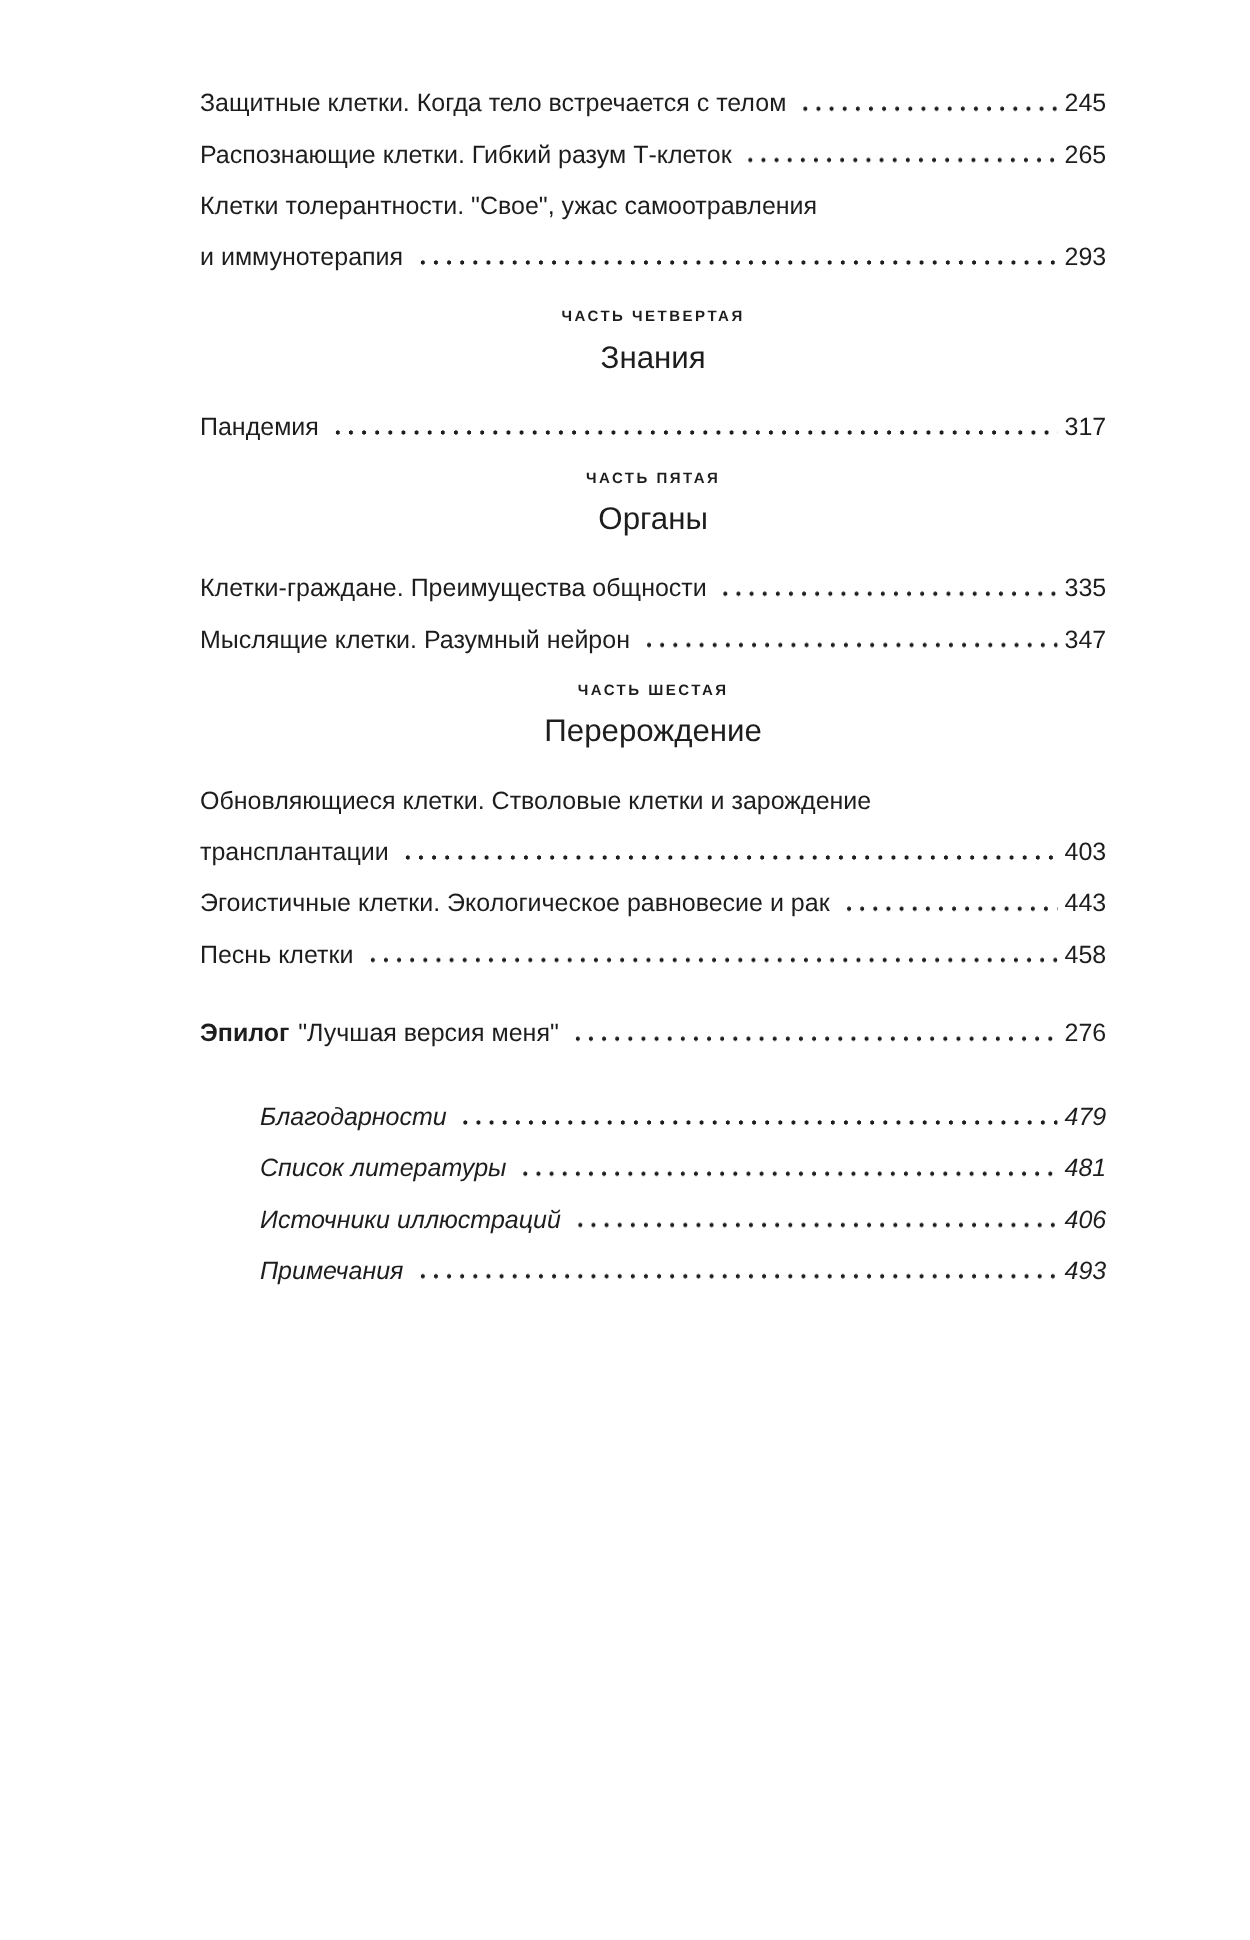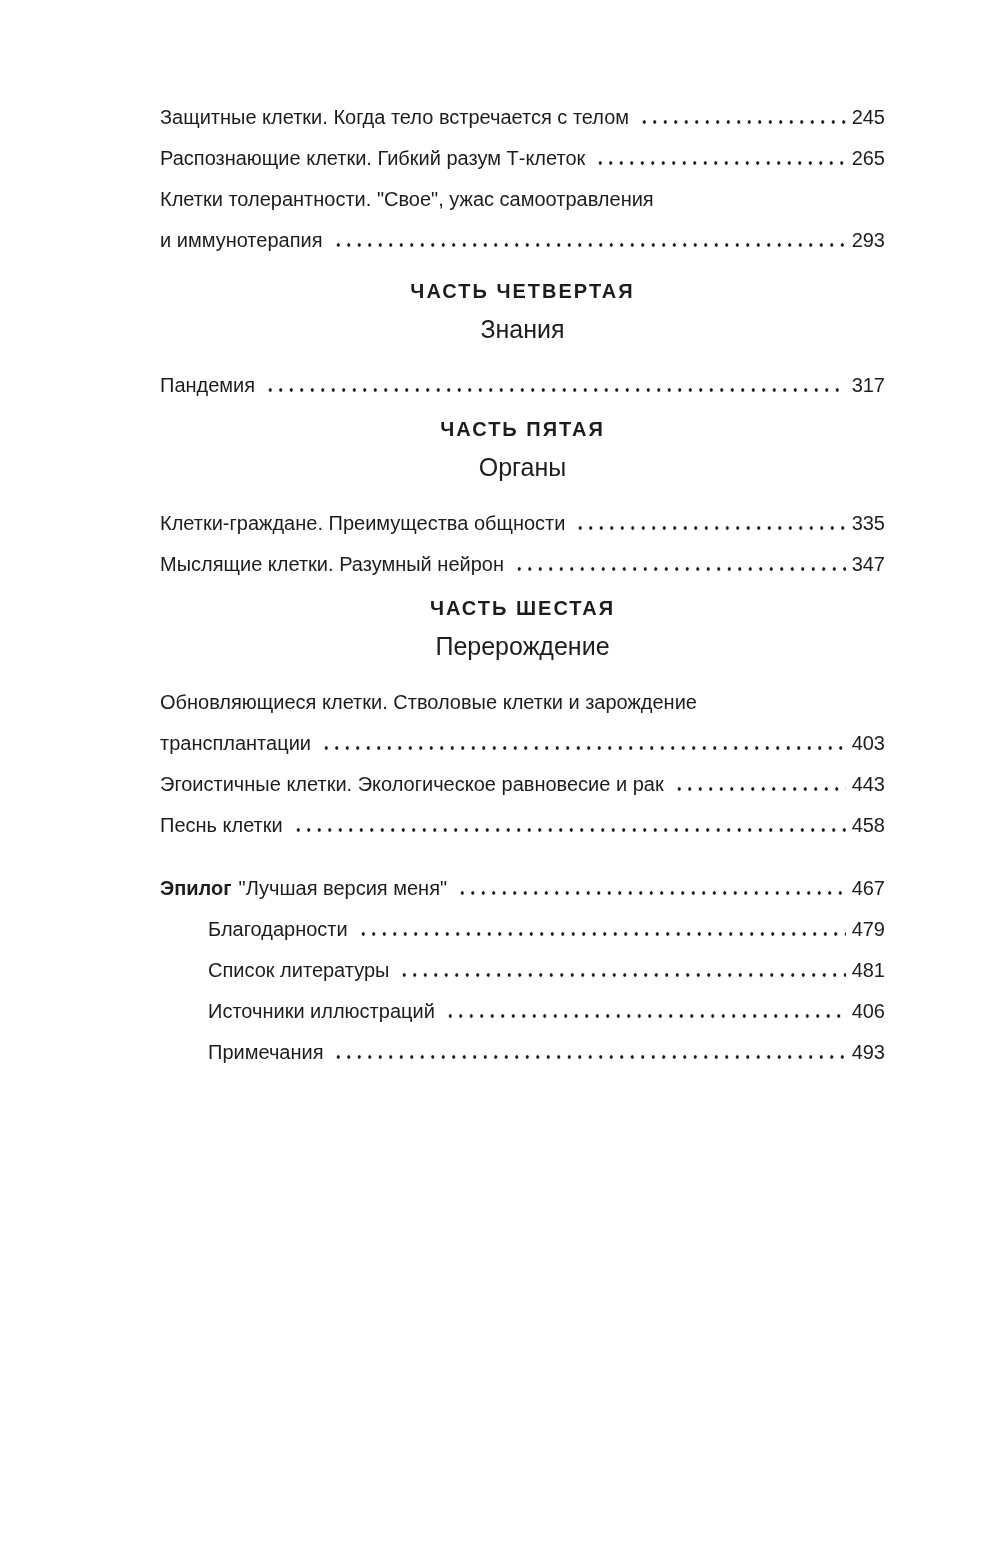--- a/index.html
+++ b/index.html
@@ -9,21 +9,21 @@
     background: #ffffff;
   }
   body {
     width: 1000px;
     height: 1552px;
     font-family: "Liberation Sans", "DejaVu Sans", sans-serif;
     color: #1d1d1d;
     overflow: hidden;
   }
   .toc {
-    padding: 106px 115px 0 160px;
+    padding: 72px 115px 0 160px;
   }
   .row {
     display: flex;
     align-items: baseline;
     font-size: 20px;
     line-height: 23px;
     margin-bottom: 18px;
   }
   .row .t { flex: 0 0 auto; }
   .leader {
@@ -35,36 +35,37 @@
     background-size: 10.5px 4px;
     background-repeat: repeat-x;
     background-position: left bottom;
   }
   .pg { flex: 0 0 auto; text-align: right; }
   .part-head {
     text-align: center;
     margin-top: 28px;
   }
   .part-label {
-    font-size: 20px;
+    font-size: 12px;
     font-weight: 700;
     letter-spacing: 2px;
   }
   .part-title {
     font-size: 25px;
     font-weight: 400;
     margin: 12px 0 30px 0;
   }
   .gap-md { margin-top: 21px; }
   .epilog-row { margin-top: 40px; }
   .epilog-row .label-bold { font-weight: 700; }
   .epilog-row .label-rest { margin-left: 7px; }
   .backmatter {
-    margin-top: 18px;
+    margin-top: 44px;
     padding-left: 48px;
+    font-style: italic;
   }
 </style>
 </head>
 <body>
 
 <div class="toc">
 
   <div class="row">
     <span class="t">Защитные клетки. Когда тело встречается с телом</span>
     <span class="leader"></span>
@@ -130,21 +131,21 @@
     <span class="t">Песнь клетки</span>
     <span class="leader"></span>
     <span class="pg">458</span>
   </div>
 
   <div class="row epilog-row">
     <span class="t">
       <span class="label-bold">Эпилог</span><span class="label-rest">"Лучшая версия меня"</span>
     </span>
     <span class="leader"></span>
-    <span class="pg">467</span>
+    <span class="pg">276</span>
   </div>
 
   <div class="backmatter">
     <div class="row">
       <span class="t">Благодарности</span>
       <span class="leader"></span>
       <span class="pg">479</span>
     </div>
     <div class="row">
       <span class="t">Список литературы</span>

